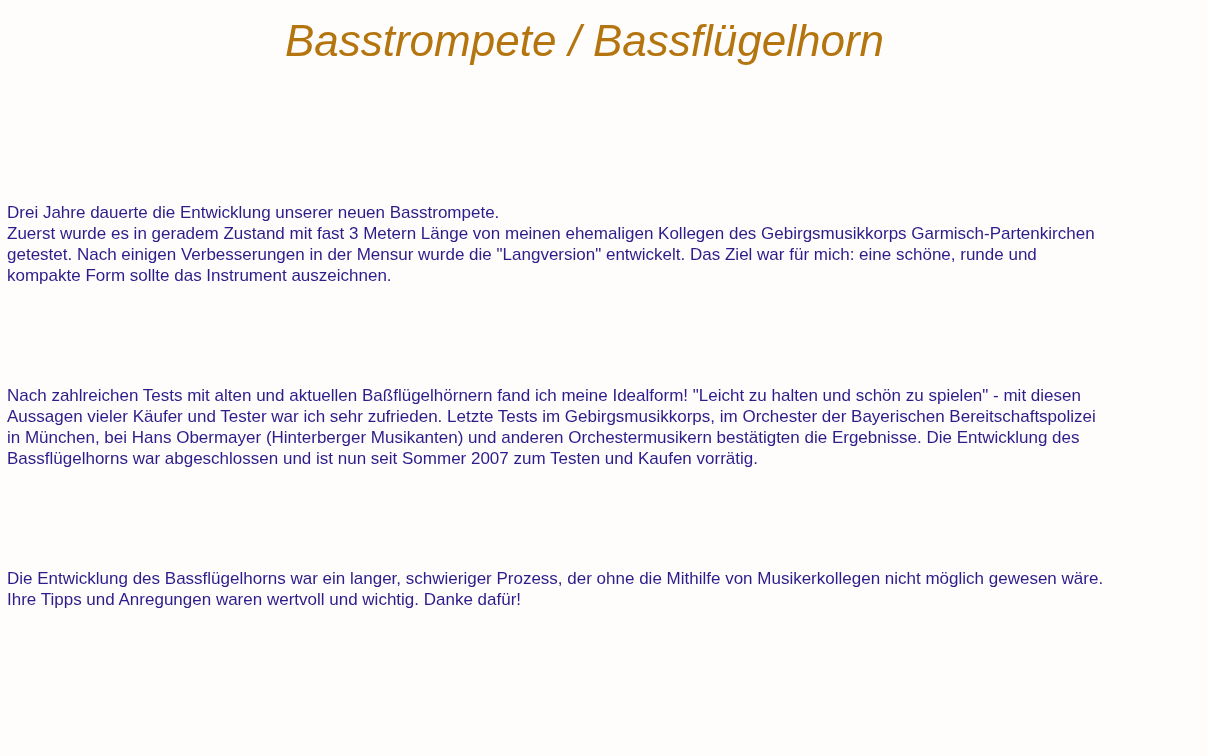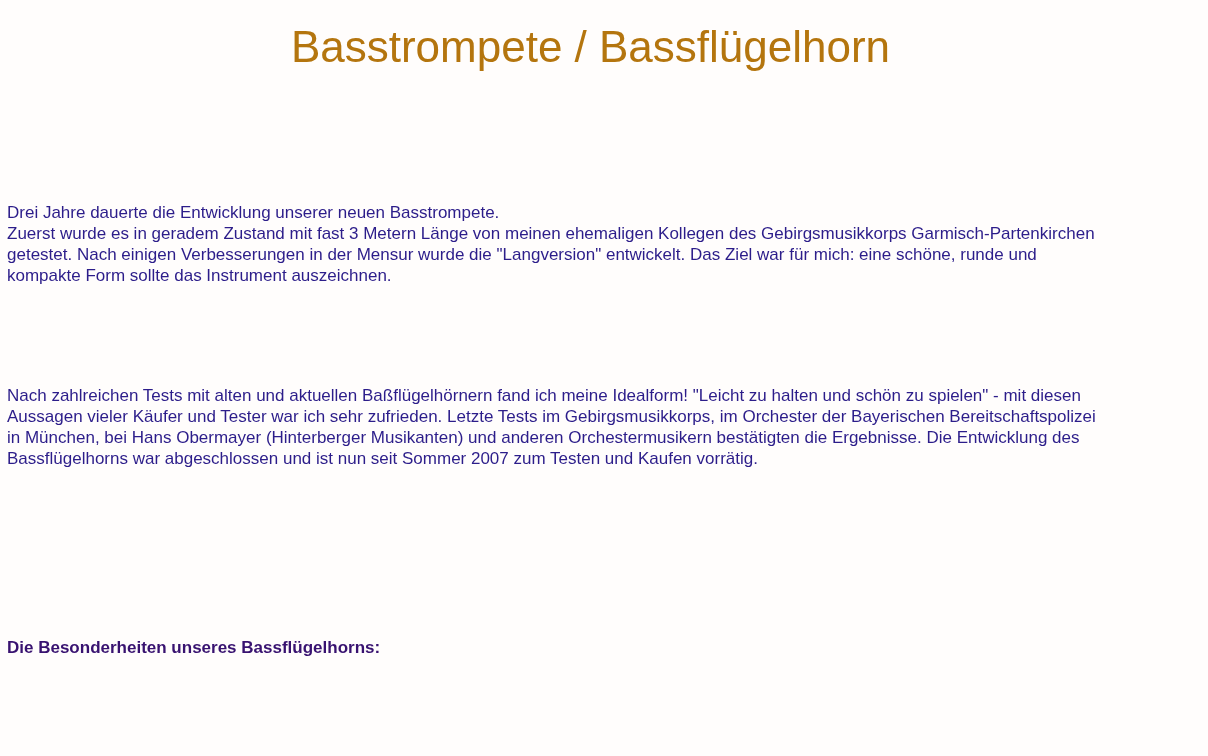--- a/index.html
+++ b/index.html
@@ -9,26 +9,27 @@
   }
   .page {
     position: relative;
     width: 1208px;
     height: 756px;
     overflow: hidden;
     background: #fffdfc;
     font-family: "Liberation Sans", "DejaVu Sans", sans-serif;
   }
   .title {
-    margin: 8px;
+    margin: 2px;
     padding-top: 14px;
     width: 1165px;
     text-align: center;
     font-size: 44px;
     line-height: 50px;
+    font-style: italic;
     font-weight: normal;
     color: #b4750e;
     white-space: pre;
   }
   .content {
     position: absolute;
     top: 124px;
     left: 7px;
     right: 7px;
     font-size: 17px;
@@ -50,20 +51,21 @@
 <div class="page">
 
   <h1 class="title">Basstrompete / Bassflügelhorn</h1>
 
   <div class="content">
 
     <div class="para"><div class="line">Drei Jahre dauerte die Entwicklung unserer neuen Basstrompete.</div><div class="line">Zuerst wurde es in geradem Zustand mit fast 3 Metern Länge von meinen ehemaligen Kollegen des Gebirgsmusikkorps Garmisch-Partenkirchen</div><div class="line">getestet. Nach einigen Verbesserungen in der Mensur wurde die "Langversion" entwickelt. Das Ziel war für mich: eine schöne, runde und</div><div class="line">kompakte Form sollte das Instrument auszeichnen.</div></div>
 
     <div class="para"><div class="line">Nach zahlreichen Tests mit alten und aktuellen Baßflügelhörnern fand ich meine Idealform! "Leicht zu halten und schön zu spielen" - mit diesen</div><div class="line">Aussagen vieler Käufer und Tester war ich sehr zufrieden. Letzte Tests im Gebirgsmusikkorps, im Orchester der Bayerischen Bereitschaftspolizei</div><div class="line">in München, bei Hans Obermayer (Hinterberger Musikanten) und anderen Orchestermusikern bestätigten die Ergebnisse. Die Entwicklung des</div><div class="line">Bassflügelhorns war abgeschlossen und ist nun seit Sommer 2007 zum Testen und Kaufen vorrätig.</div></div>
 
+    <div class="para"><div class="line">Die Entwicklung des Bassflügelhorns war ein langer, schwieriger Prozess, der ohne die Mithilfe von Musikerkollegen nicht möglich gewesen wäre.</div><div class="line">Ihre Tipps und Anregungen waren wertvoll und wichtig. Danke dafür!</div></div>
 
     <div class="features">
 
       <div class="line heading-line">Die Besonderheiten unseres Bassflügelhorns:</div>
 
       
 
       
 
       

